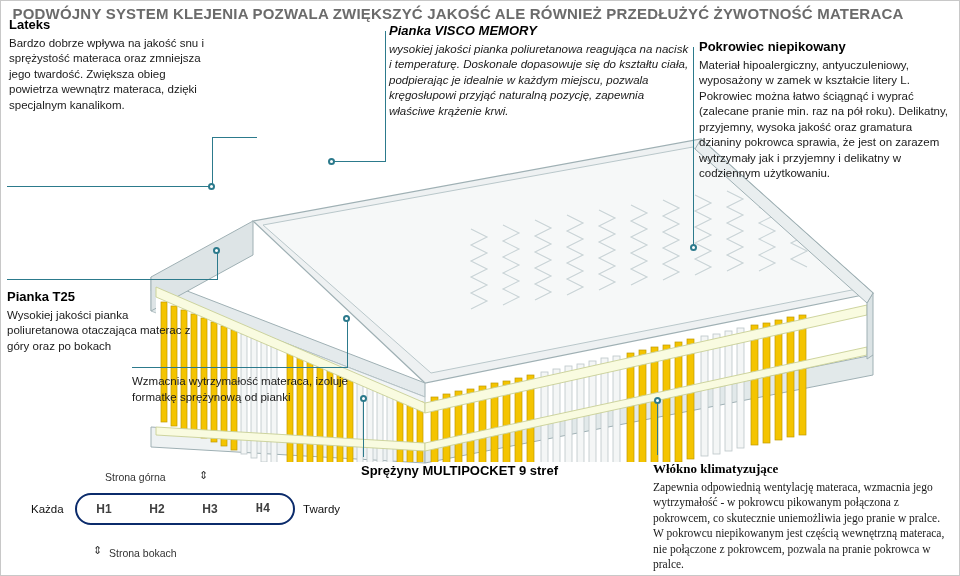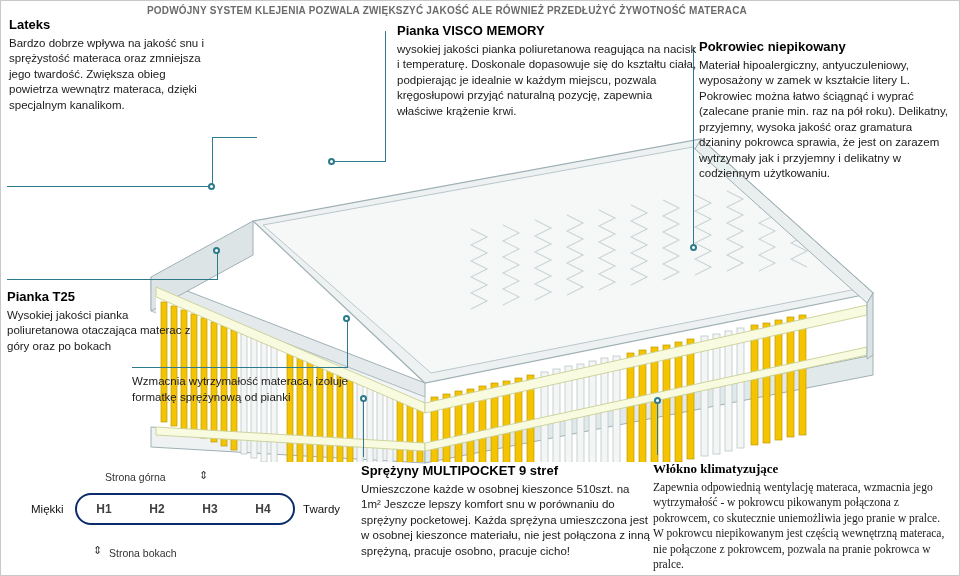--- a/index.html
+++ b/index.html
@@ -21,24 +21,25 @@
     border: 1px solid #c8c8c8;
     box-sizing: border-box;
     background: #ffffff;
   }
   .banner {
     position: absolute;
     top: 4px;
     left: 0;
     width: 892px;
     text-align: center;
-    font-size: 10px;
+    font-size: 15px;
     font-weight: bold;
     color: #6b6b6b;
     letter-spacing: 0.2px;
+    padding-left: 11px;
   }
 
   
   .note {
     position: absolute;
     font-size: 11.5px;
     line-height: 15.5px;
     color: #1a1a1a;
   }
   .note .title {
@@ -46,21 +47,21 @@
     font-size: 13px;
     display: block;
     margin-bottom: 3px;
     color: #000;
   }
   .note .body {
     display: block;
   }
 
   #note-lateks   { left: 8px;   top: 16px;  width: 205px; }
-  #note-visco    { left: 396px; top: 22px;  width: 300px; }
+  #note-visco    { left: 388px; top: 22px;  width: 300px; font-style: italic; }
   #note-pokrowiec{ left: 698px; top: 38px;  width: 250px; }
   #note-t25      { left: 6px;   top: 288px; width: 185px; }
   #note-filc     { left: 131px; top: 373px; width: 250px; }
   #note-spr      { left: 360px; top: 462px; width: 290px; }
   #note-wlokno   { left: 652px; top: 460px; width: 300px; font-family: Liberation Serif, serif; }
 
   
   .line {
     position: absolute;
     background: #2c7a8c;
@@ -128,21 +129,21 @@
     line-height: 32px;
     text-align: center;
     font-weight: bold;
     font-size: 12px;
     color: #404040;
     width: 42px;
   }
   #scale .seg.s1 { left: 52px; }
   #scale .seg.s2 { left: 105px; }
   #scale .seg.s3 { left: 158px; }
-  #scale .seg.s4 { left: 211px; }
+  #scale .seg.s4 { left: 211px; font-family: Liberation Mono, monospace; }
   #scale .lbl {
     position: absolute;
     top: 22px;
     height: 32px;
     line-height: 32px;
     font-size: 11.5px;
     color: #111;
   }
   #scale .lbl.left  { left: 0px; }
   #scale .lbl.right { left: 272px; }
@@ -336,32 +337,31 @@
     <span class="title">Pianka T25</span>
     <span class="body">Wysokiej jakości pianka poliuretanowa otaczająca materac z góry oraz po bokach</span>
   </div>
 
   <div class="note" id="note-filc">
     <span class="body">Wzmacnia wytrzymałość materaca, izoluje formatkę sprężynową od pianki</span>
   </div>
 
   <div class="note" id="note-spr">
     <span class="title">Sprężyny MULTIPOCKET 9 stref</span>
-    <span class="body">Umieszczone każde w osobnej kieszonce 510szt. na 1m² Jeszcze lepszy komfort snu w porównaniu do sprężyny pocketowej. Każda sprężyna umieszczona jest w osobnej kieszonce materiału, nie jest połączona z inną sprężyną, pracuje osobno, pracuje cicho!</span>
   </div>
 
   <div class="note" id="note-wlokno">
     <span class="title">Włókno klimatyzujące</span>
     <span class="body">Zapewnia odpowiednią wentylację materaca, wzmacnia jego wytrzymałość - w pokrowcu pikowanym połączona z pokrowcem, co skutecznie uniemożliwia jego pranie w pralce. W pokrowcu niepikowanym jest częścią wewnętrzną materaca, nie połączone z pokrowcem, pozwala na pranie pokrowca w pralce.</span>
   </div>
 
   <div id="scale">
     <span class="cap top">Strona górna</span>
     <span class="arrow up">⇕</span>
-    <span class="lbl left">Miękki</span>
+    <span class="lbl left">Każda</span>
     <div class="bar"></div>
     <span class="seg s1">H1</span>
     <span class="seg s2">H2</span>
     <span class="seg s3">H3</span>
     <span class="seg s4">H4</span>
     <span class="lbl right">Twardy</span>
     <span class="arrow down">⇕</span>
     <span class="cap bot">Strona bokach</span>
   </div>
 

